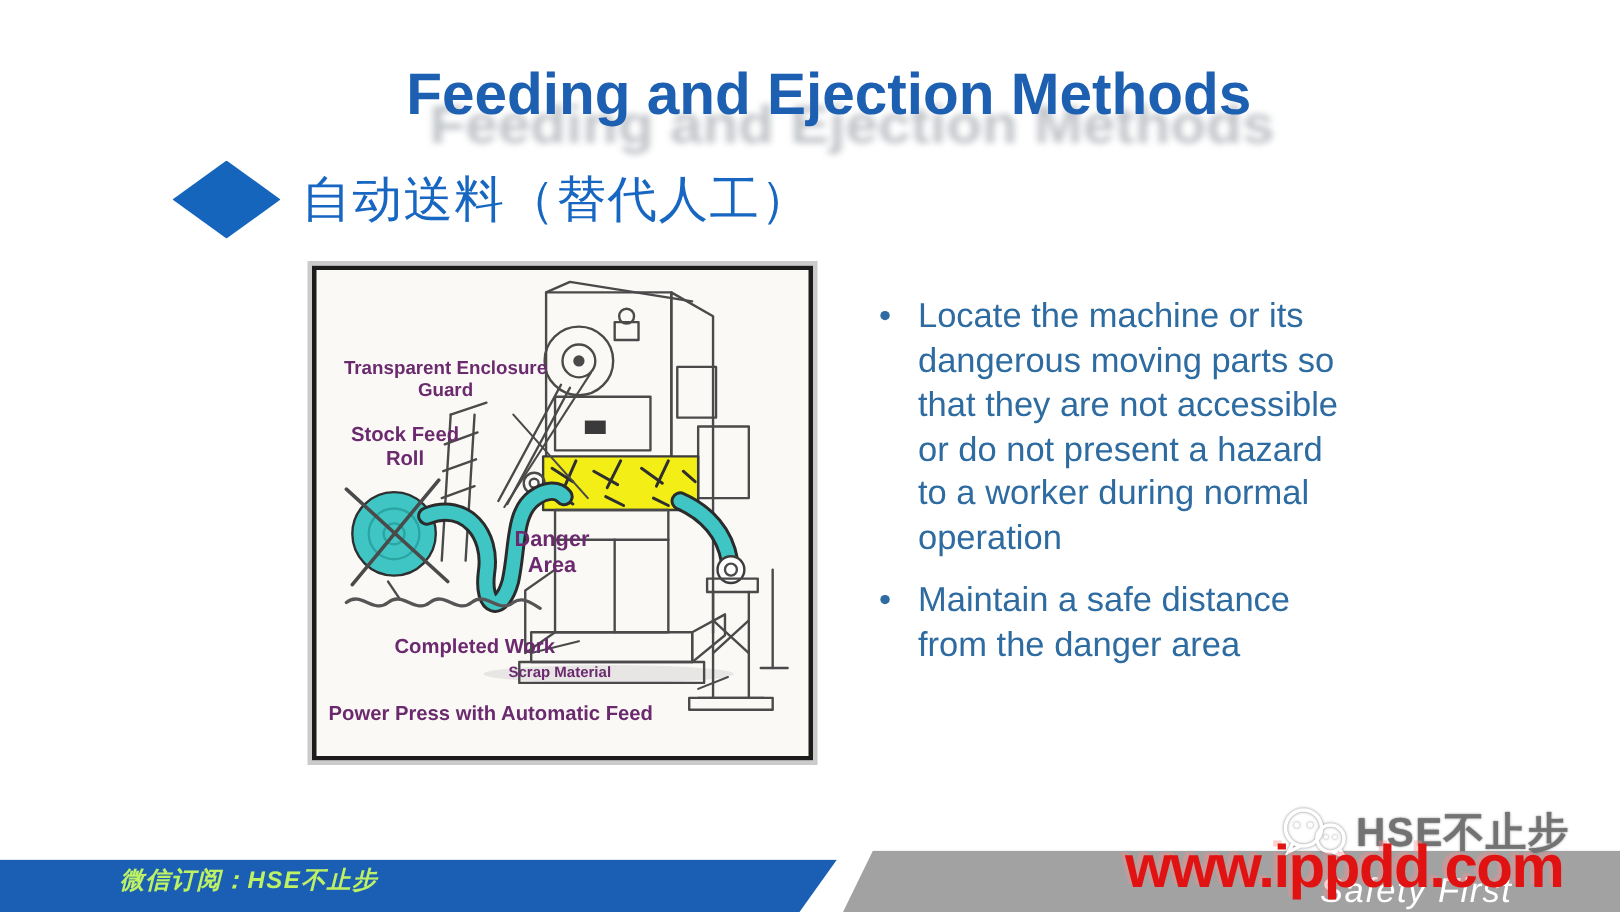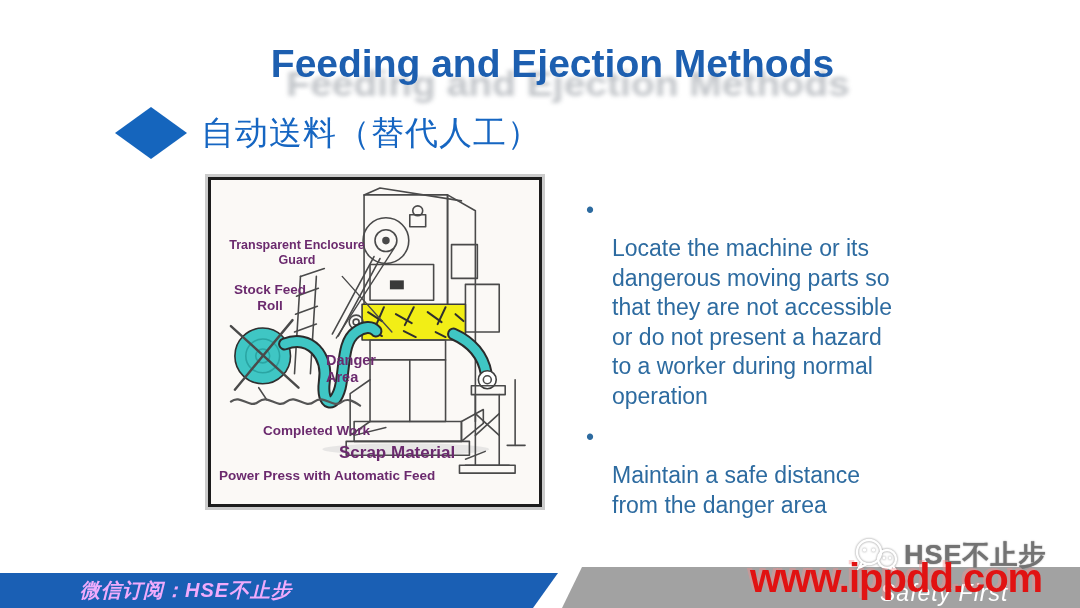--- a/index.html
+++ b/index.html
@@ -30,36 +30,36 @@
     background:#fbf9f6;border:3px solid #1c1c1c;outline:3px solid #cbcbcb;z-index:2;
   }
   .fig-inner{position:absolute;inset:0;}
   .fig-svg{position:absolute;left:4px;top:2px;}
   .fig-label{
     position:absolute;color:#6b2a6e;font-weight:bold;font-size:12.5px;line-height:1.18;
     white-space:pre-line;z-index:4;
   }
   .lbl-guard{left:6px;top:58px;width:160px;text-align:center;}
   .lbl-stock{left:16px;top:102px;width:86px;text-align:center;font-size:13.5px;}
-  .lbl-danger{left:115px;top:172px;width:64px;font-size:14.5px;}
+  .lbl-danger{left:125px;top:172px;width:64px;text-align:center;font-size:14.5px;}
   .lbl-completed{left:52px;top:243px;font-size:13.5px;}
-  .lbl-scrap{left:128px;top:263px;font-size:17px;}
+  .lbl-scrap{left:128px;top:263px;font-size:10px;}
   .lbl-caption{left:8px;top:288px;font-size:13.5px;text-align:right;}
   
   .bullets{position:absolute;left:586px;top:196px;width:318px;z-index:3;}
   .bullet-item{display:flex;margin-bottom:12px;color:#2d6ba0;font-size:23px;line-height:29.5px;}
   .bullet-dot{width:26px;flex:0 0 26px;}
-  .bullet-text{flex:1;margin-top:38px;}
+  .bullet-text{flex:1;}
   
   .footer-blue{
     position:absolute;left:0;top:573px;width:558px;height:35px;background:#1a5fb4;z-index:5;
     clip-path:polygon(0 0,100% 0,calc(100% - 25px) 100%,0 100%);
   }
   .footer-blue-text{
-    position:absolute;left:80px;top:4px;color:#f0abfc;font-size:20px;font-weight:bold;
+    position:absolute;left:80px;top:4px;color:#bef264;font-size:16px;font-weight:bold;
     font-style:italic;letter-spacing:1px;
   }
   .footer-gray{
     position:absolute;left:562px;top:567px;width:518px;height:41px;background:#a2a2a2;z-index:4;
     clip-path:polygon(20px 0,100% 0,100% 100%,0 100%);
   }
   .footer-gray-text{
     position:absolute;left:318px;top:13px;color:#ffffff;font-size:23px;font-weight:normal;
     font-style:italic;letter-spacing:1px;white-space:nowrap;
   }

